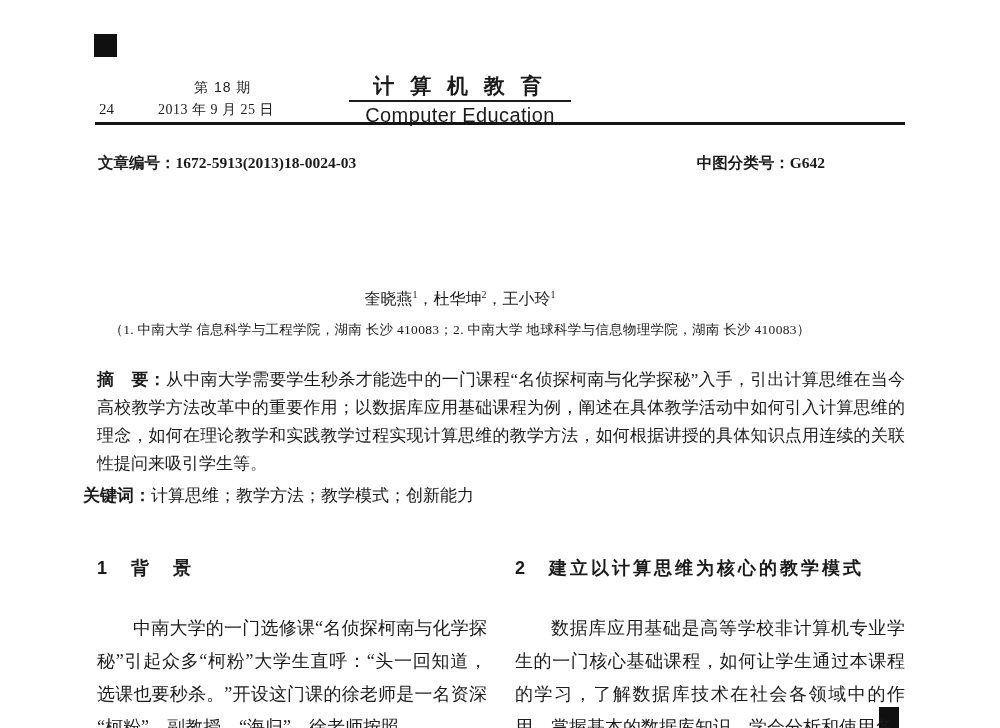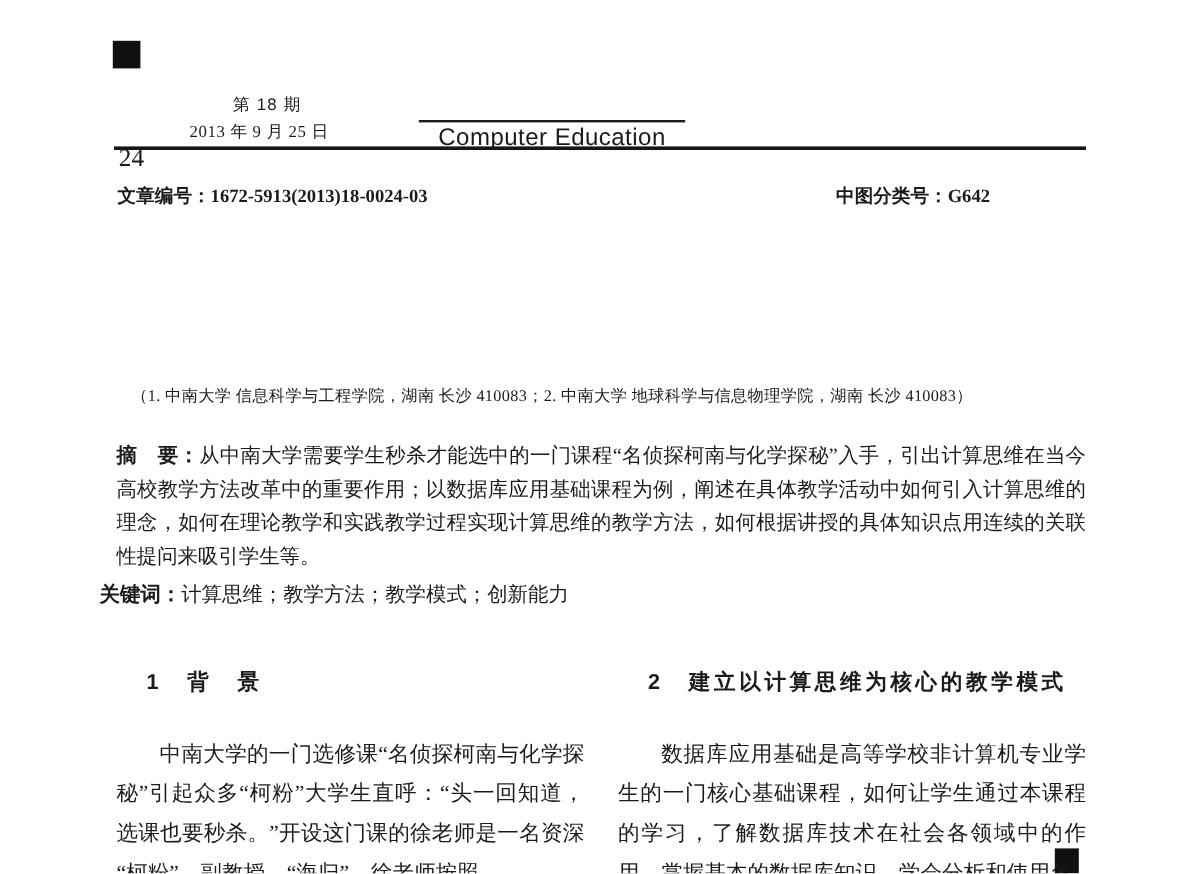--- a/index.html
+++ b/index.html
@@ -13,21 +13,21 @@
     color: #1b1b1b;
     font-family: "Liberation Serif", "DejaVu Serif", serif;
   }
   .abs { position: absolute; }
   .sans { font-family: "Liberation Sans", "DejaVu Sans", sans-serif; }
   .center-x { left: 50%; transform: translateX(-50%); white-space: nowrap; }
   .black-square { background: #101010; }
 
   
   .issue       { left: 194px; top: 79px;  font-size: 14px; letter-spacing: 1px; }
-  .page-num    { left: 99px;  top: 101px; font-size: 21px; margin-top: 18px; }
+  .page-num    { left: 99px;  top: 101px; font-size: 15px; }
   .issue-date  { left: 158px; top: 101px; font-size: 14px; letter-spacing: 0.5px; }
   .journal-cn  { top: 72px;  font-size: 21px; font-weight: bold; letter-spacing: 5px; }
   .cn-rule     { top: 100px; width: 222px; height: 2px; background: #1b1b1b; }
   .journal-en  { top: 104px; font-size: 20px; letter-spacing: 0.4px; }
   .full-rule   { left: 95px; top: 122px; width: 810px; height: 2.5px; background: #161616; }
 
   
   .meta-left   { left: 98px;  top: 153px; font-size: 15.5px; font-weight: bold; white-space: nowrap; }
   .meta-right  { right: 95px; top: 153px; font-size: 15.5px; font-weight: bold; white-space: nowrap; }
   .meta-value  { font-family: "Liberation Serif", "DejaVu Serif", serif; }
@@ -37,21 +37,21 @@
   .authors     { top: 289px; font-size: 16px; }
   .authors sup { font-size: 10px; }
   .affiliation { top: 321px; font-size: 13.5px; letter-spacing: 0.3px; }
 
   
   .abstract    { left: 97px; top: 366px; width: 808px; font-size: 17px; line-height: 28px; text-align: justify; }
   .keywords    { left: 83px; top: 484px; width: 808px; font-size: 17px; }
   .inline-label { font-weight: bold; font-family: "Liberation Sans", "DejaVu Sans", sans-serif; }
 
   
-  .sec-heading { top: 556px; font-size: 18px; font-weight: bold; letter-spacing: 3px; white-space: nowrap; margin-left: 25px; }
+  .sec-heading { top: 556px; font-size: 18px; font-weight: bold; letter-spacing: 3px; white-space: nowrap; }
   .sec-heading.left  { left: 97px; }
   .sec-heading.right { left: 515px; }
   .sec-body {
     top: 612px; width: 390px; font-size: 18px; line-height: 33px;
     text-align: justify; text-indent: 36px;
   }
   .sec-body.left  { left: 97px; }
   .sec-body.right { left: 515px; }
 
   
@@ -62,32 +62,36 @@
 <body>
 
 <div class="page">
 
   <div class="abs black-square sq-tl"></div>
   <div class="abs black-square sq-br"></div>
 
   <div class="abs issue sans">第 18 期</div>
   <div class="abs page-num">24</div>
   <div class="abs issue-date">2013 年 9 月 25 日</div>
+  <div class="abs center-x journal-cn sans">计 算 机 教 育</div>
   <div class="abs center-x cn-rule"></div>
   <div class="abs center-x journal-en sans">Computer Education</div>
   <div class="abs full-rule"></div>
 
   <div class="abs meta-left sans">
     <span>文章编号：</span><span class="meta-value">1672-5913(2013)18-0024-03</span>
   </div>
   <div class="abs meta-right sans">
     <span>中图分类号：</span><span class="meta-value">G642</span>
   </div>
 
 
+  <div class="abs center-x authors">
+    <span><span>奎晓燕</span><sup>1</sup><span>，</span></span><span><span>杜华坤</span><sup>2</sup><span>，</span></span><span><span>王小玲</span><sup>1</sup><span></span></span>
+  </div>
 
   <div class="abs center-x affiliation">（1. 中南大学 信息科学与工程学院，湖南 长沙 410083；2. 中南大学 地球科学与信息物理学院，湖南 长沙 410083）</div>
 
   <p class="abs abstract">
     <span class="inline-label">摘　要：</span><span>从中南大学需要学生秒杀才能选中的一门课程“名侦探柯南与化学探秘”入手，引出计算思维在当今高校教学方法改革中的重要作用；以数据库应用基础课程为例，阐述在具体教学活动中如何引入计算思维的理念，如何在理论教学和实践教学过程实现计算思维的教学方法，如何根据讲授的具体知识点用连续的关联性提问来吸引学生等。</span>
   </p>
 
   <p class="abs keywords">
     <span class="inline-label">关键词：</span><span>计算思维；教学方法；教学模式；创新能力</span>
   </p>

